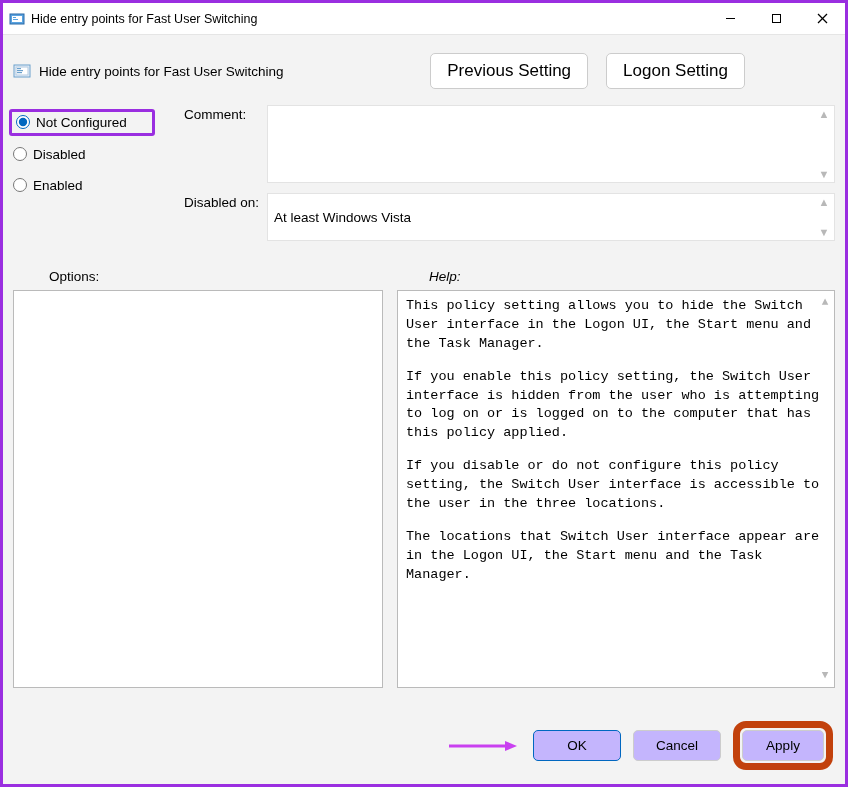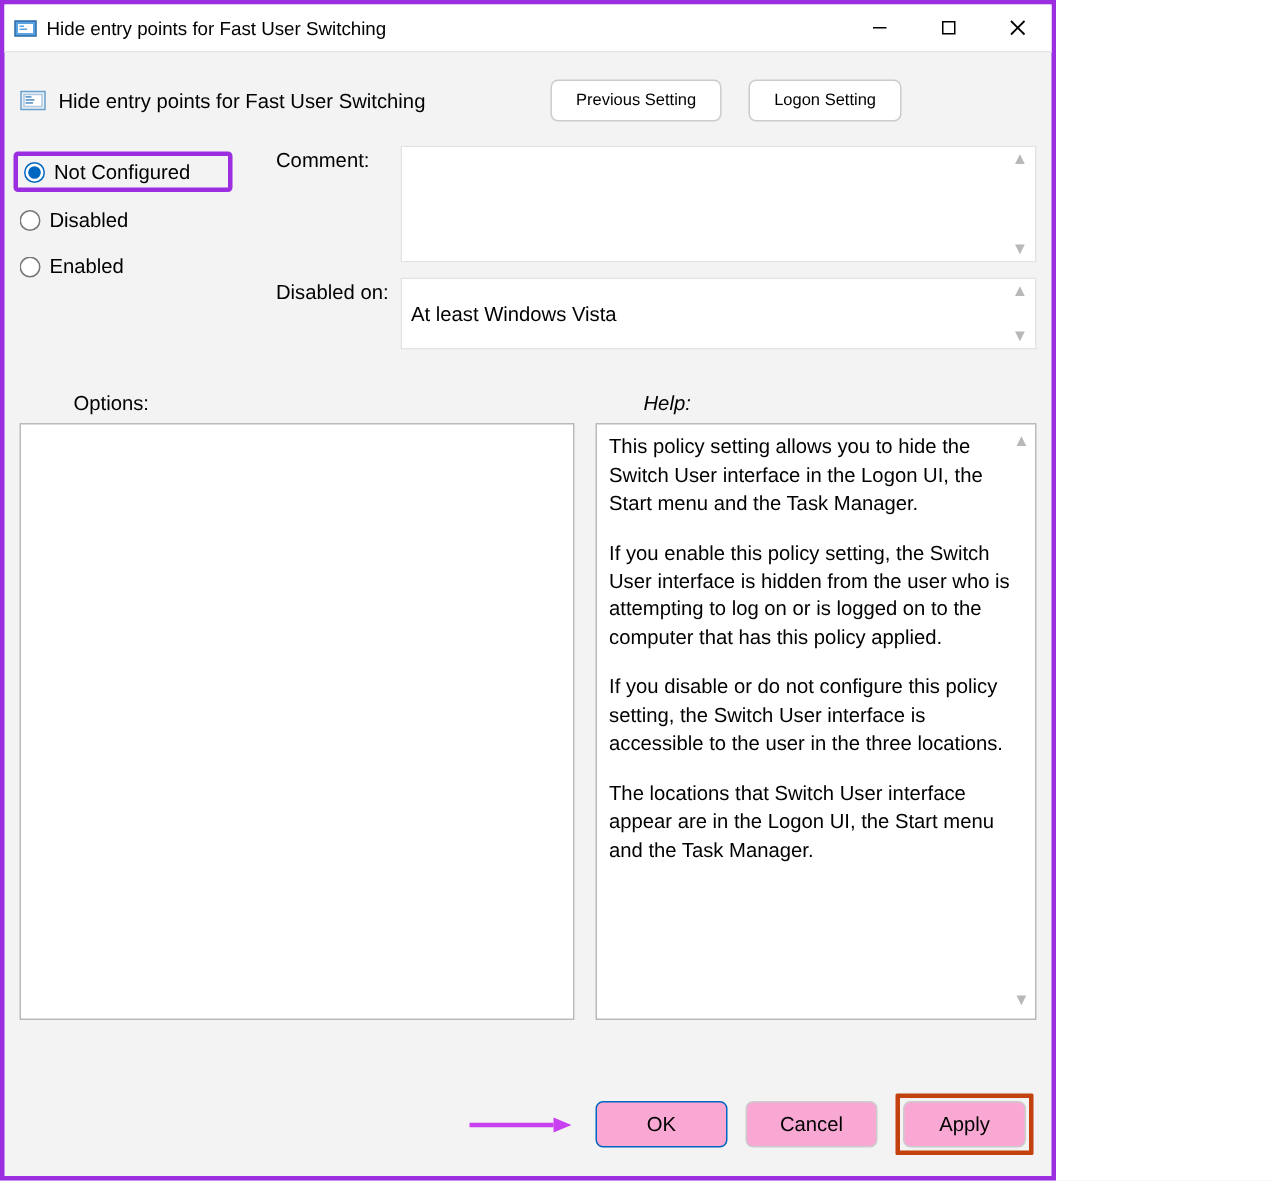--- a/index.html
+++ b/index.html
@@ -3,21 +3,21 @@
 <meta charset="utf-8">
 <style>
 * { box-sizing: border-box; margin: 0; padding: 0; }
 body {
   font-family: "Segoe UI", Tahoma, sans-serif;
   font-size: 13px;
   color: #000;
   background: #fff;
 }
 .outer-border {
-  width: 704px;
+  width: 848px;
   height: 787px;
   border: 3px solid #9a2ee0;
   background: #f3f3f3;
   display: flex;
   flex-direction: column;
   position: relative;
 }
 .titlebar {
   height: 32px;
   background: #fff;
@@ -47,39 +47,39 @@
   padding: 18px 10px 10px 10px;
 }
 .header-icon { width: 18px; height: 18px; margin-right: 8px; }
 .header-title { font-size: 13.5px; }
 .header-spacer { flex: 1; }
 .nav-btn {
   background: #fff;
   border: 1px solid #ccc;
   border-radius: 5px;
   padding: 7px 16px;
-  font-size: 11px;
+  font-size: 17px;
   margin-left: 8px;
   cursor: pointer;
 }
 .nav-btn:first-of-type { margin-left: 0; }
 .nav-btns { display: flex; gap: 10px; margin-right: 90px; }
 
 .mid-area {
   display: flex;
   padding: 6px 10px 0 6px;
   gap: 0;
 }
 .radio-col {
   width: 146px;
   padding-top: 4px;
 }
 .radio-item {
   display: flex;
-  align-items: center;
+  align-items: flex-start;
   padding: 5px 4px;
   margin-bottom: 6px;
   font-size: 13.5px;
 }
 .radio-item input[type=radio]{ margin-right: 6px; width: 14px; height: 14px; }
 .radio-highlight {
   border: 3px solid #9a2ee0;
   border-radius: 3px;
   padding: 3px 4px;
 }
@@ -135,20 +135,21 @@
 .help-box {
   flex: 1;
   background: #fff;
   border: 1px solid #bababa;
   height: 398px;
   padding: 6px 8px;
   font-size: 13.5px;
   line-height: 1.4;
   overflow: hidden;
   position: relative;
+  font-family: Liberation Mono, monospace;
 }
 .help-box p { margin-bottom: 14px; }
 .help-scroll {
   position: absolute; right: 2px; top: 4px; bottom: 4px; width: 14px;
   display: flex; flex-direction: column; justify-content: space-between;
 }
 .help-scroll span { color: #b8b8b8; font-size: 11px; text-align: center; }
 
 .footer {
   padding: 16px 12px 14px 12px;
@@ -157,33 +158,33 @@
   justify-content: flex-end;
   gap: 12px;
 }
 .arrow-annot {
   width: 70px; height: 14px;
   margin-right: 4px;
 }
 .arrow-annot svg path { stroke: #c940f0; stroke-width: 3; fill: none; }
 .arrow-annot svg polygon { fill: #c940f0; }
 .foot-btn {
-  background: #f9a8d4;
+  background: #c4b5fd;
   border: 1px solid #ccc;
   border-radius: 5px;
   width: 88px;
   padding: 7px 0;
   font-size: 13.5px;
   cursor: pointer;
   text-align: center;
 }
 .foot-btn.primary { border: 1px solid #0067c0; }
 .apply-wrap {
-  border: 3px solid #c2410c;
-  border-radius: 1px;
+  border: 7px solid #c2410c;
+  border-radius: 13px;
   padding: 2px;
 }
 .apply-wrap .foot-btn { width: 82px; }
 </style>
 </head>
 <body>
 
 <div class="outer-border">
 
   <div class="titlebar">

